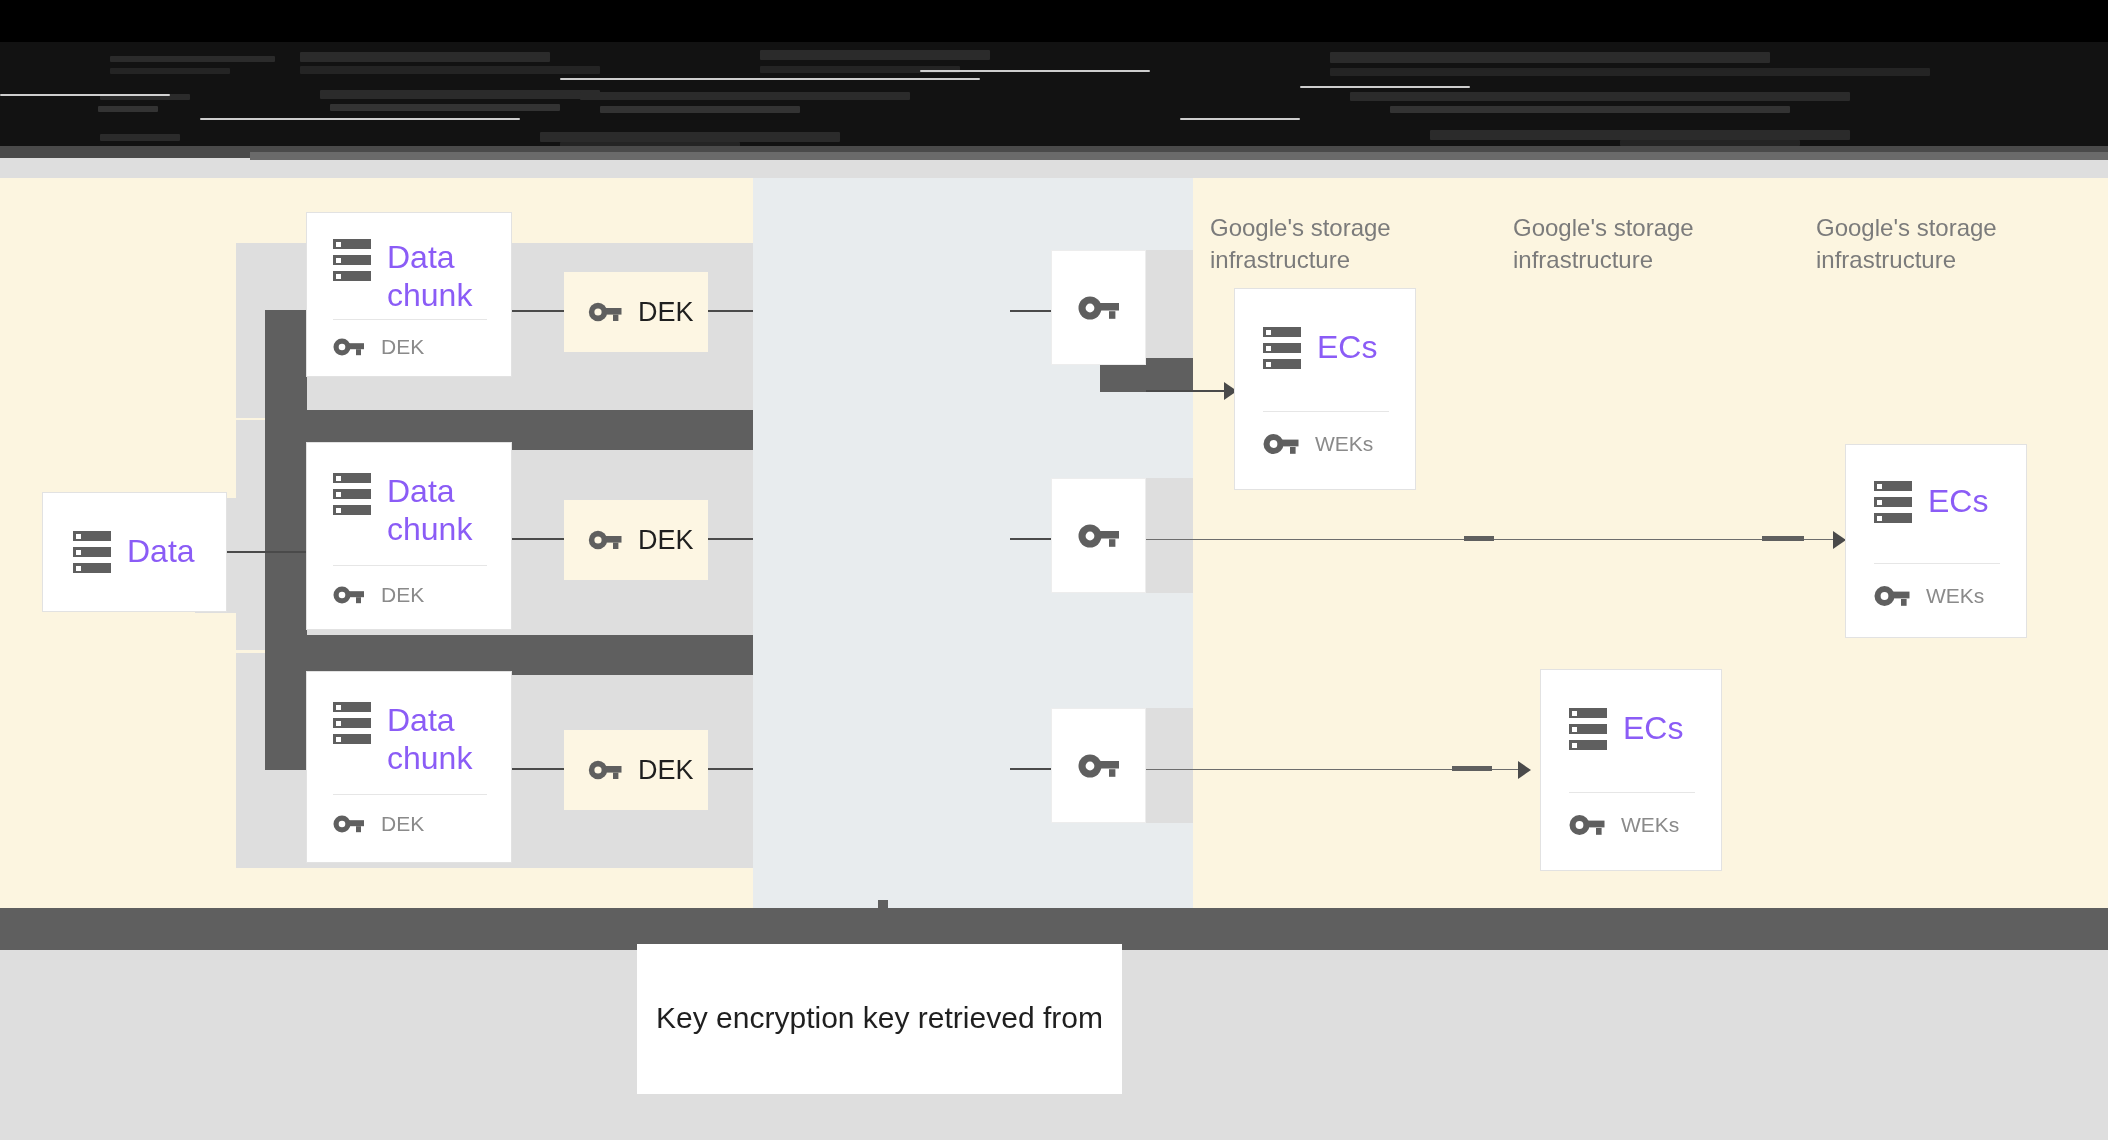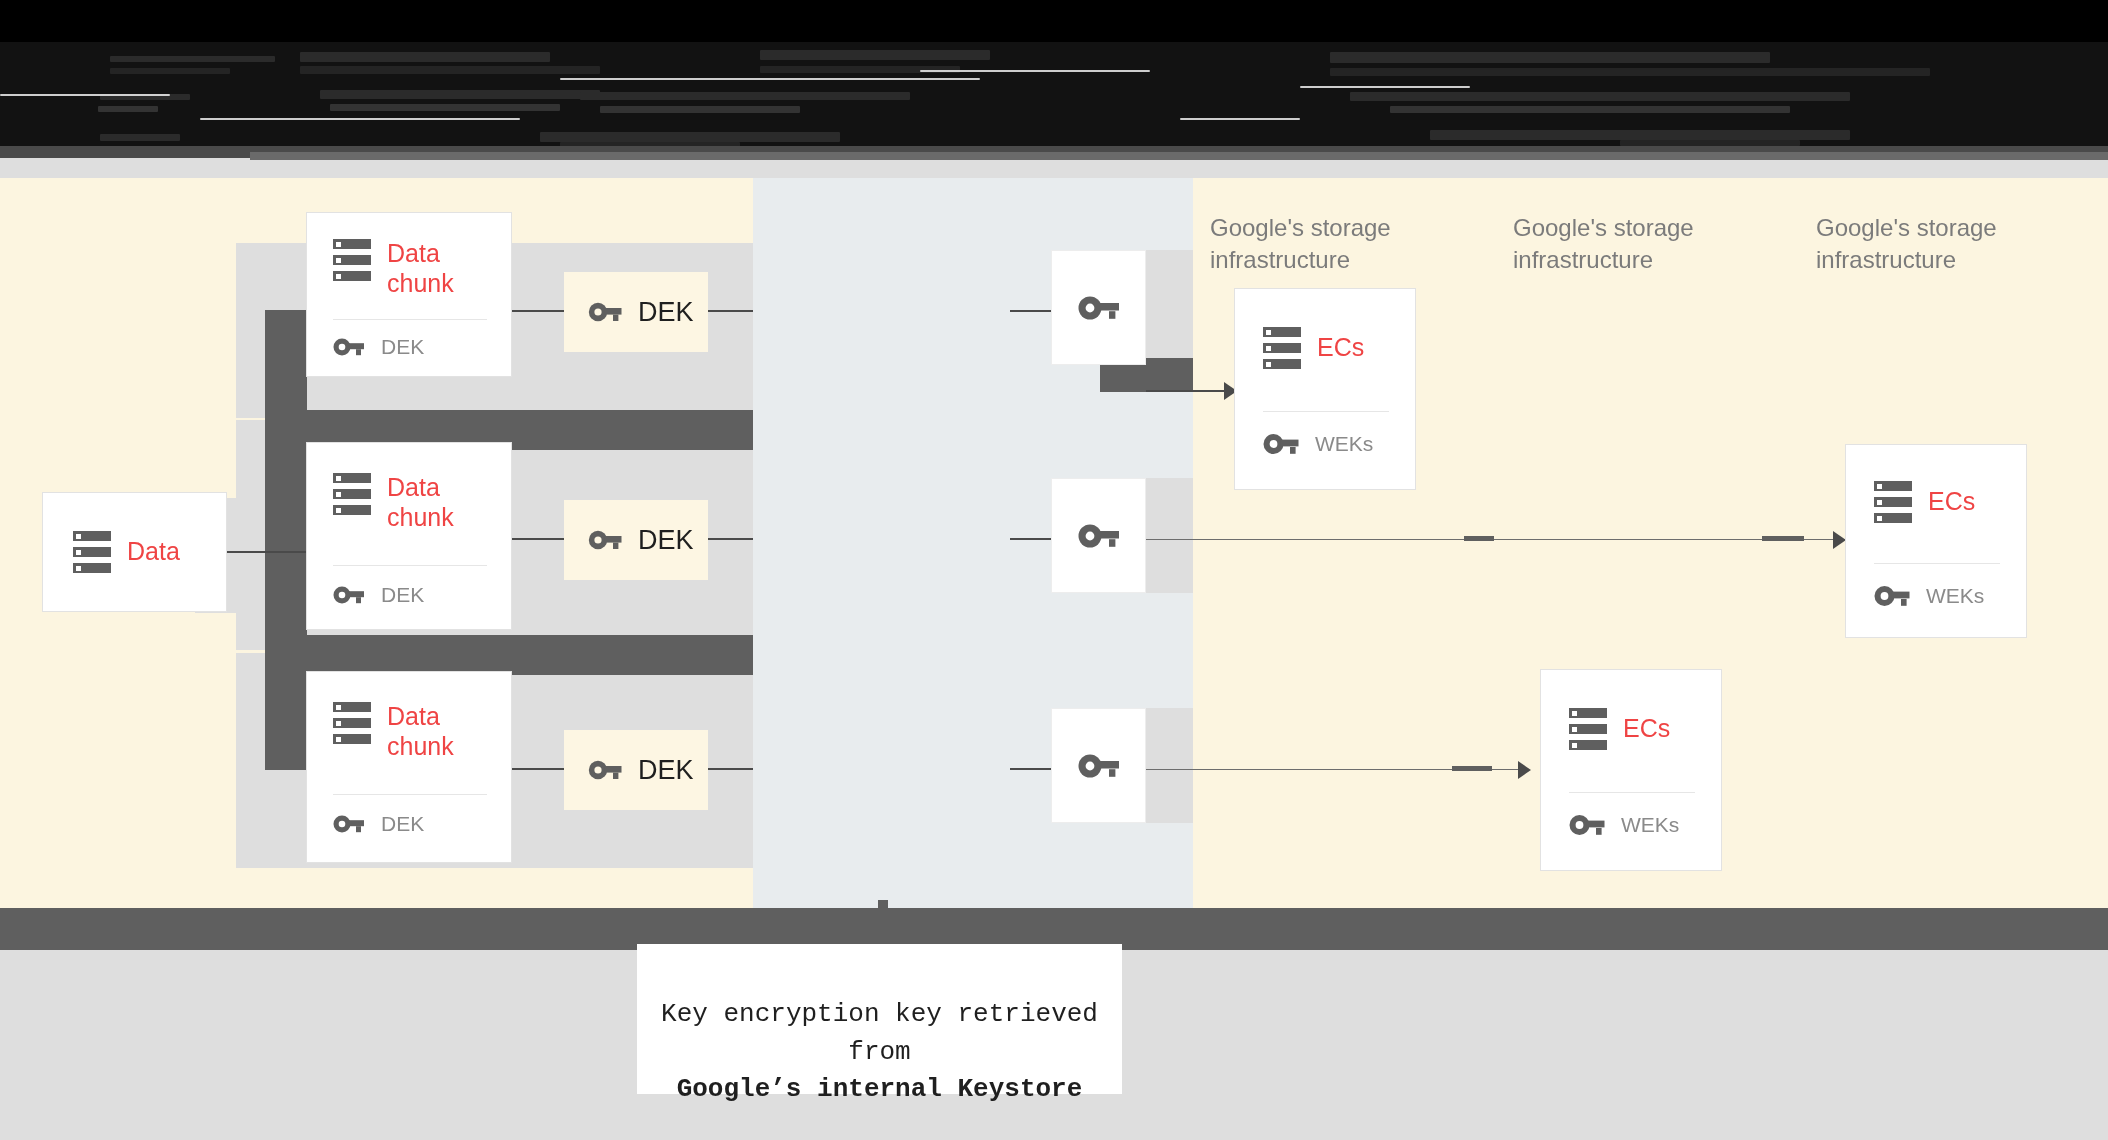--- a/index.html
+++ b/index.html
@@ -21,21 +21,21 @@
   .band-yellow{background:#fcf5e0;}
   .band-blue{background:#e8ecee;}
   .band-gray{background:#dedede;}
   .band-dark{background:#5f5f5f;}
 
   
   .card{position:absolute;background:#fff;border:1px solid #e2e2e2;box-sizing:border-box;}
   .card-row{display:flex;align-items:center;}
   .divider{position:absolute;height:1px;background:#e6e6e6;}
 
-  .lbl{font-size:25px;color:#ef4444;line-height:1.18;white-space:pre-line;}
+  .lbl{font-size:32px;color:#8b5cf6;line-height:1.18;white-space:pre-line;}
   .lbl-sm{font-size:21px;color:#8a8a8a;}
   .lbl-key{font-size:27px;color:#1f1f1f;}
 
   
   .dbicon{display:inline-block;position:relative;width:38px;height:42px;flex:0 0 auto;}
   .dbicon i{position:absolute;left:0;width:38px;height:10px;background:#5f5f5f;display:block;}
   .dbicon i:nth-child(1){top:0;}
   .dbicon i:nth-child(2){top:16px;}
   .dbicon i:nth-child(3){top:32px;}
   .dbicon i:after{content:"";position:absolute;left:3px;top:2.5px;width:5px;height:5px;background:#fff;}
@@ -53,21 +53,21 @@
   .conn{position:absolute;height:1.6px;background:#4a4a4a;}
   .conn-thin{position:absolute;height:1.4px;background:#6d6d6d;}
   .arrowhead{position:absolute;width:0;height:0;border-top:9px solid transparent;border-bottom:9px solid transparent;border-left:13px solid #4a4a4a;}
 
   
   .storlbl{position:absolute;font-size:24px;color:#7b7b7b;line-height:1.32;white-space:pre-line;}
 
   
   .caption{position:absolute;background:#fff;box-sizing:border-box;text-align:center;}
   .caption .t1{font-size:26px;font-weight:bold;color:#1f1f1f;}
-  .caption .t2{font-size:26px;color:#1f1f1f;line-height:1.45;font-family:Liberation Mono, monospace;}
+  .caption .t2{font-size:30px;color:#1f1f1f;line-height:1.45;}
   .caption .t2 b{font-weight:bold;}
 </style>
 </head>
 <body>
 
 <div id="stage">
 
   <div class="hdr-black"></div>
   <div class="hdr-band">
     <div class="hdr-line" style="left:110px;top:14px;width:165px;height:6px;"></div>
@@ -374,17 +374,16 @@
             <rect x="27" y="16" width="5.6" height="6.8" fill="#5f5f5f"></rect>
           </svg>
       </span>
       <span class="lbl-sm">WEKs</span>
     </div>
   </div>
 
   <div class="caption" style="left:637px;top:944px;width:485px;height:150px;padding-top:26px;">
     <div class="t2" style="margin-top:26px;">
       <span>Key encryption key retrieved from</span><br>
-      <b>Google’s internal Keystore</b>
     </div>
   </div>
 
 </div>
 
 </body></html>

